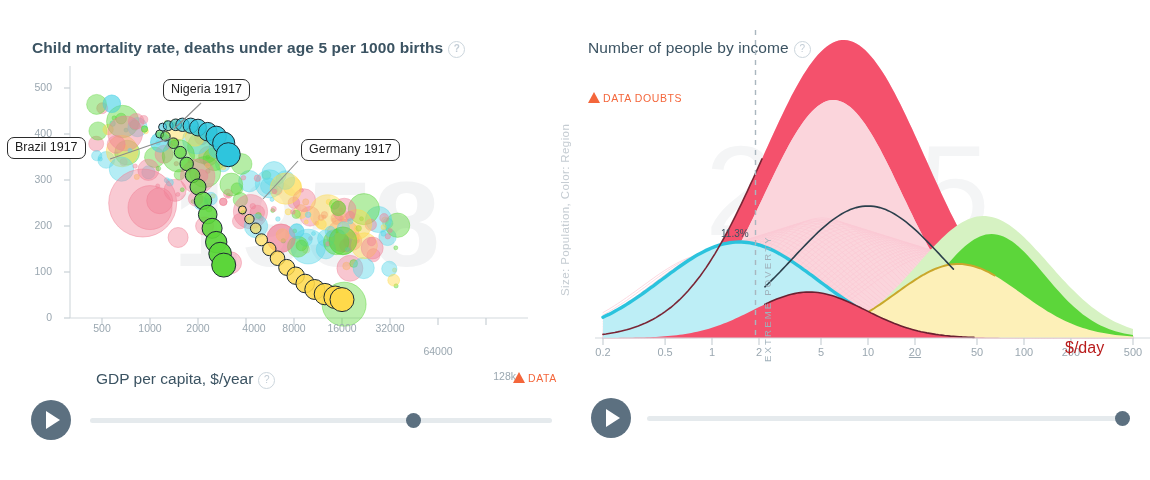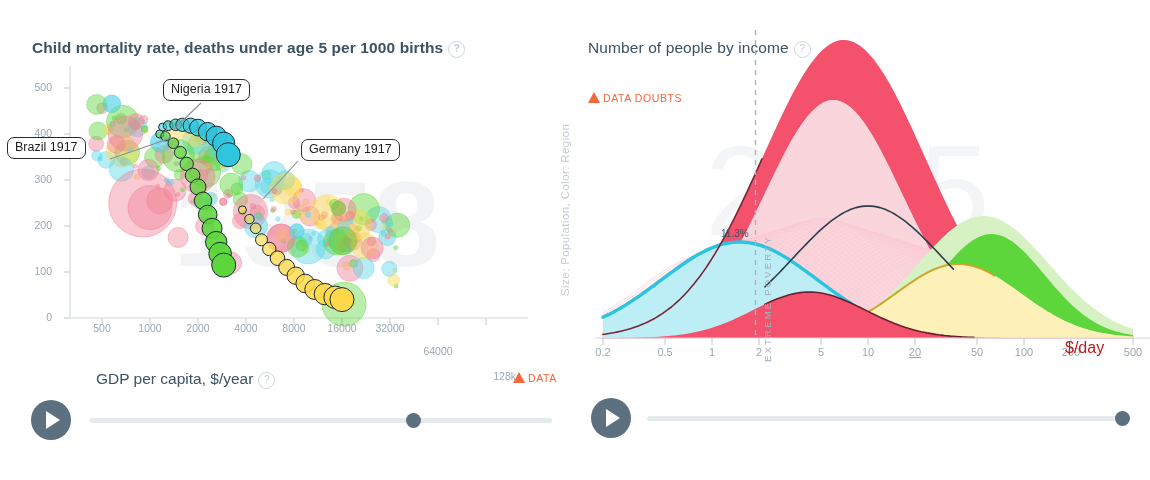--- a/index.html
+++ b/index.html
@@ -353,21 +353,21 @@
     <div style="position:absolute;left:-36px;top:61px;width:30px;text-align:right;color:#9aa7b0;font-size:10.5px;">400</div>
     <div style="position:absolute;left:-36px;top:107px;width:30px;text-align:right;color:#9aa7b0;font-size:10.5px;">300</div>
     <div style="position:absolute;left:-36px;top:153px;width:30px;text-align:right;color:#9aa7b0;font-size:10.5px;">200</div>
     <div style="position:absolute;left:-36px;top:199px;width:30px;text-align:right;color:#9aa7b0;font-size:10.5px;">100</div>
     <div style="position:absolute;left:-36px;top:245px;width:30px;text-align:right;color:#9aa7b0;font-size:10.5px;">0</div>
 
     <div id="x-ticks-left">
         <div style="position: absolute; top: 256px; color: rgb(154, 167, 176); font-size: 10.5px; text-align: center; width: 60px; left: 14px;">500</div>
         <div style="position: absolute; top: 256px; color: rgb(154, 167, 176); font-size: 10.5px; text-align: center; width: 60px; left: 62px;">1000</div>
         <div style="position: absolute; top: 256px; color: rgb(154, 167, 176); font-size: 10.5px; text-align: center; width: 60px; left: 110px;">2000</div>
-        <div style="position: absolute; top: 256px; color: rgb(154, 167, 176); font-size: 10.5px; text-align: center; width: 60px; left: 158px;">4000</div>
+        <div style="position: absolute; top: 256px; color: rgb(154, 167, 176); font-size: 10.5px; text-align: center; width: 60px; left: 166px;">4000</div>
         <div style="position: absolute; top: 256px; color: rgb(154, 167, 176); font-size: 10.5px; text-align: center; width: 60px; left: 206px;">8000</div>
         <div style="position: absolute; top: 256px; color: rgb(154, 167, 176); font-size: 10.5px; text-align: center; width: 60px; left: 254px;">16000</div>
         <div style="position: absolute; top: 256px; color: rgb(154, 167, 176); font-size: 10.5px; text-align: center; width: 60px; left: 302px;">32000</div>
         <div style="position: absolute; top: 256px; color: rgb(154, 167, 176); font-size: 10.5px; text-align: center; width: 60px; left: 350px; margin-top: 23px;">64000</div>
         <div style="position: absolute; top: 256px; color: rgb(154, 167, 176); font-size: 10.5px; text-align: right; width: 60px; left: 398px; margin-top: 48px;">128k</div>
       </div>
 
     <div class="tooltip" style="left:105px;top:13px;">Nigeria 1917</div>
     <div class="tooltip" style="left:-51px;top:71px;">Brazil 1917</div>
     <div class="tooltip" style="left:243px;top:73px;">Germany 1917</div>

